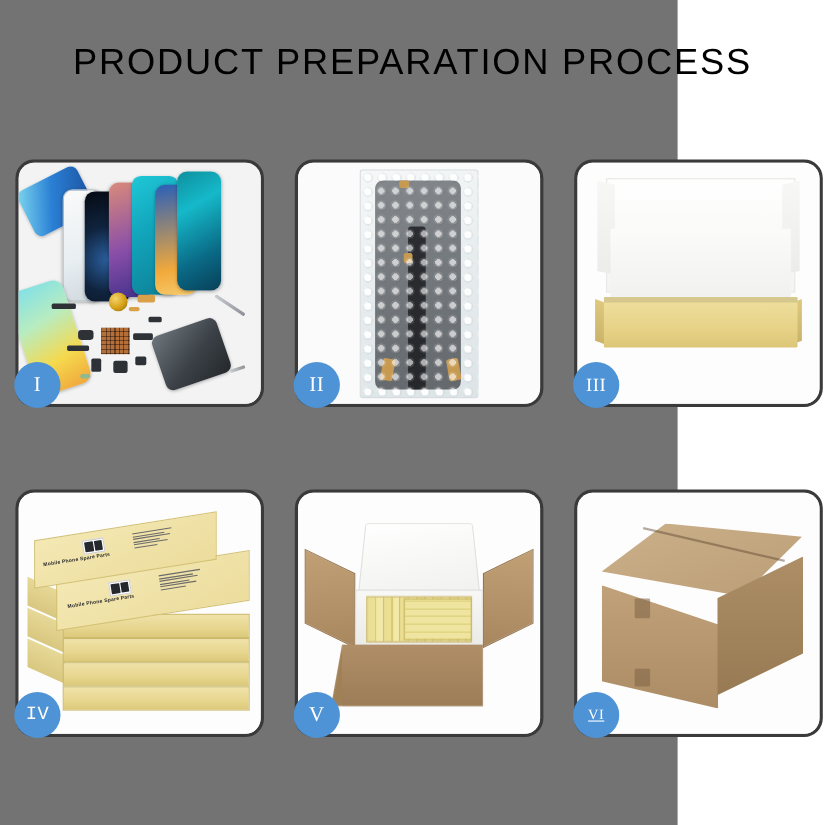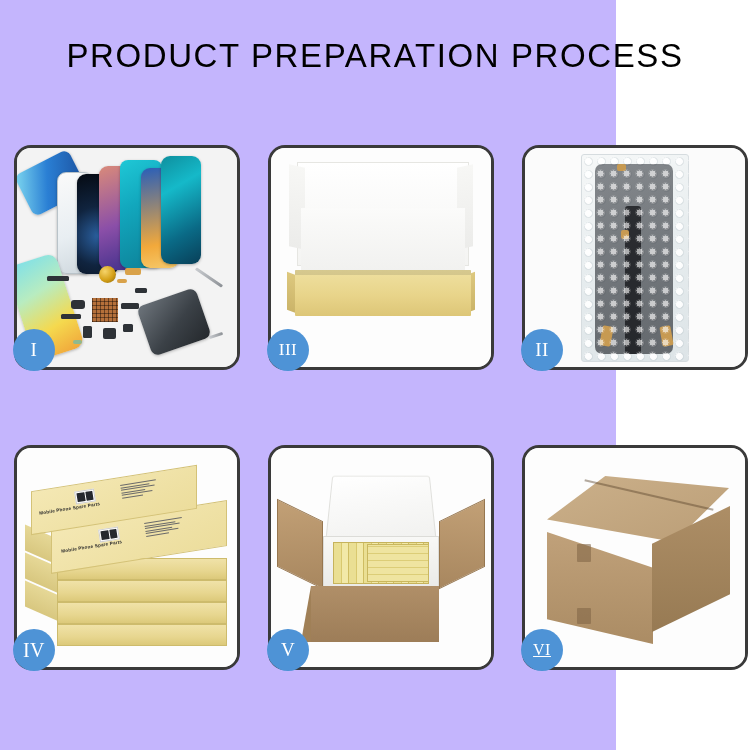--- a/index.html
+++ b/index.html
@@ -9,21 +9,21 @@
     height: 750px;
     background: #ffffff;
     font-family: "Liberation Sans", sans-serif;
     overflow: hidden;
   }
 
   .page {
     position: relative;
     width: 616px;
     height: 750px;
-    background: #c4b5fd;
+    background: #737373;
   }
 
   
   .header {
     position: absolute;
     top: 36px;
     left: 0;
     width: 750px;
     text-align: center;
   }
@@ -88,22 +88,22 @@
     color: #ffffff;
     display: flex;
     align-items: center;
     justify-content: center;
     font-family: "Liberation Serif", serif;
     font-size: 19px;
     letter-spacing: 0.5px;
     z-index: 5;
   }
   .badge.n-iii { font-size: 17px; }
-  .badge.n-vi  { font-size: 16px; text-decoration: underline; }
-  .badge.n-iv  { font-size: 20px; }
+  .badge.n-vi  { font-size: 13px; text-decoration: underline; }
+  .badge.n-iv  { font-size: 17px; font-family: Liberation Mono, monospace; }
 
   
   .p1 { background: #f3f3f3; }
   .ph {
     position: absolute;
     border-radius: 9px;
     box-shadow: 0 1px 3px rgba(0,0,0,.28);
     overflow: hidden;
   }
   .ph-teal {
@@ -466,45 +466,45 @@
         <div class="flex" style="left:108px;top:120px;width:16px;height:7px;"></div>
         <div class="flex" style="left:100px;top:131px;width:10px;height:4px;"></div>
         <div class="flex" style="left:56px;top:192px;width:9px;height:4px;background:#8fb98f;"></div>
         <div class="tool" style="left:176px;top:128px;width:32px;height:3px;transform:rotate(34deg);"></div>
         <div class="tool" style="left:192px;top:186px;width:14px;height:3px;transform:rotate(-18deg);"></div>
       </div>
       <div class="badge">I</div>
     </div>
 
     <div class="panel">
+      <div class="panel-inner p2">
+        <div class="bubble-bag"></div>
+        <div class="screen-in-bag"></div>
+        <div class="screen-strip"></div>
+        <div class="tab-gold" style="left:92px;top:16px;width:9px;height:7px;"></div>
+        <div class="tab-gold" style="left:96px;top:82px;width:8px;height:9px;"></div>
+        <div class="tab-gold" style="left:76px;top:178px;width:11px;height:20px;transform:rotate(10deg);"></div>
+        <div class="tab-gold" style="left:136px;top:178px;width:11px;height:20px;transform:rotate(-10deg);"></div>
+        <div class="bag-overlay"></div>
+      </div>
+      <div class="badge">II</div>
+    </div>
+
+    <div class="panel">
       <div class="panel-inner p3">
         <div class="lidback"></div>
         <div class="lidflap-l"></div>
         <div class="lidflap-r"></div>
         <div class="box-inner-white"></div>
         <div class="bubble-fill"></div>
         <div class="box-lip-l"></div>
         <div class="box-lip-r"></div>
         <div class="box-front-y"></div>
       </div>
       <div class="badge n-iii">III</div>
-    </div>
-
-    <div class="panel">
-      <div class="panel-inner p2">
-        <div class="bubble-bag"></div>
-        <div class="screen-in-bag"></div>
-        <div class="screen-strip"></div>
-        <div class="tab-gold" style="left:92px;top:16px;width:9px;height:7px;"></div>
-        <div class="tab-gold" style="left:96px;top:82px;width:8px;height:9px;"></div>
-        <div class="tab-gold" style="left:76px;top:178px;width:11px;height:20px;transform:rotate(10deg);"></div>
-        <div class="tab-gold" style="left:136px;top:178px;width:11px;height:20px;transform:rotate(-10deg);"></div>
-        <div class="bag-overlay"></div>
-      </div>
-      <div class="badge">II</div>
     </div>
 
     <div class="panel">
       <div class="panel-inner p4">
 
         <div class="stack-side" style="left:8px;top:84px;width:34px;height:26px;transform:skewY(24deg);"></div>
         <div class="stack-side" style="left:8px;top:112px;width:34px;height:26px;transform:skewY(24deg);"></div>
         <div class="stack-side" style="left:8px;top:140px;width:34px;height:26px;transform:skewY(24deg);"></div>
 
         <div class="stack-box" style="left:40px;top:176px;width:170px;height:22px;"></div>

